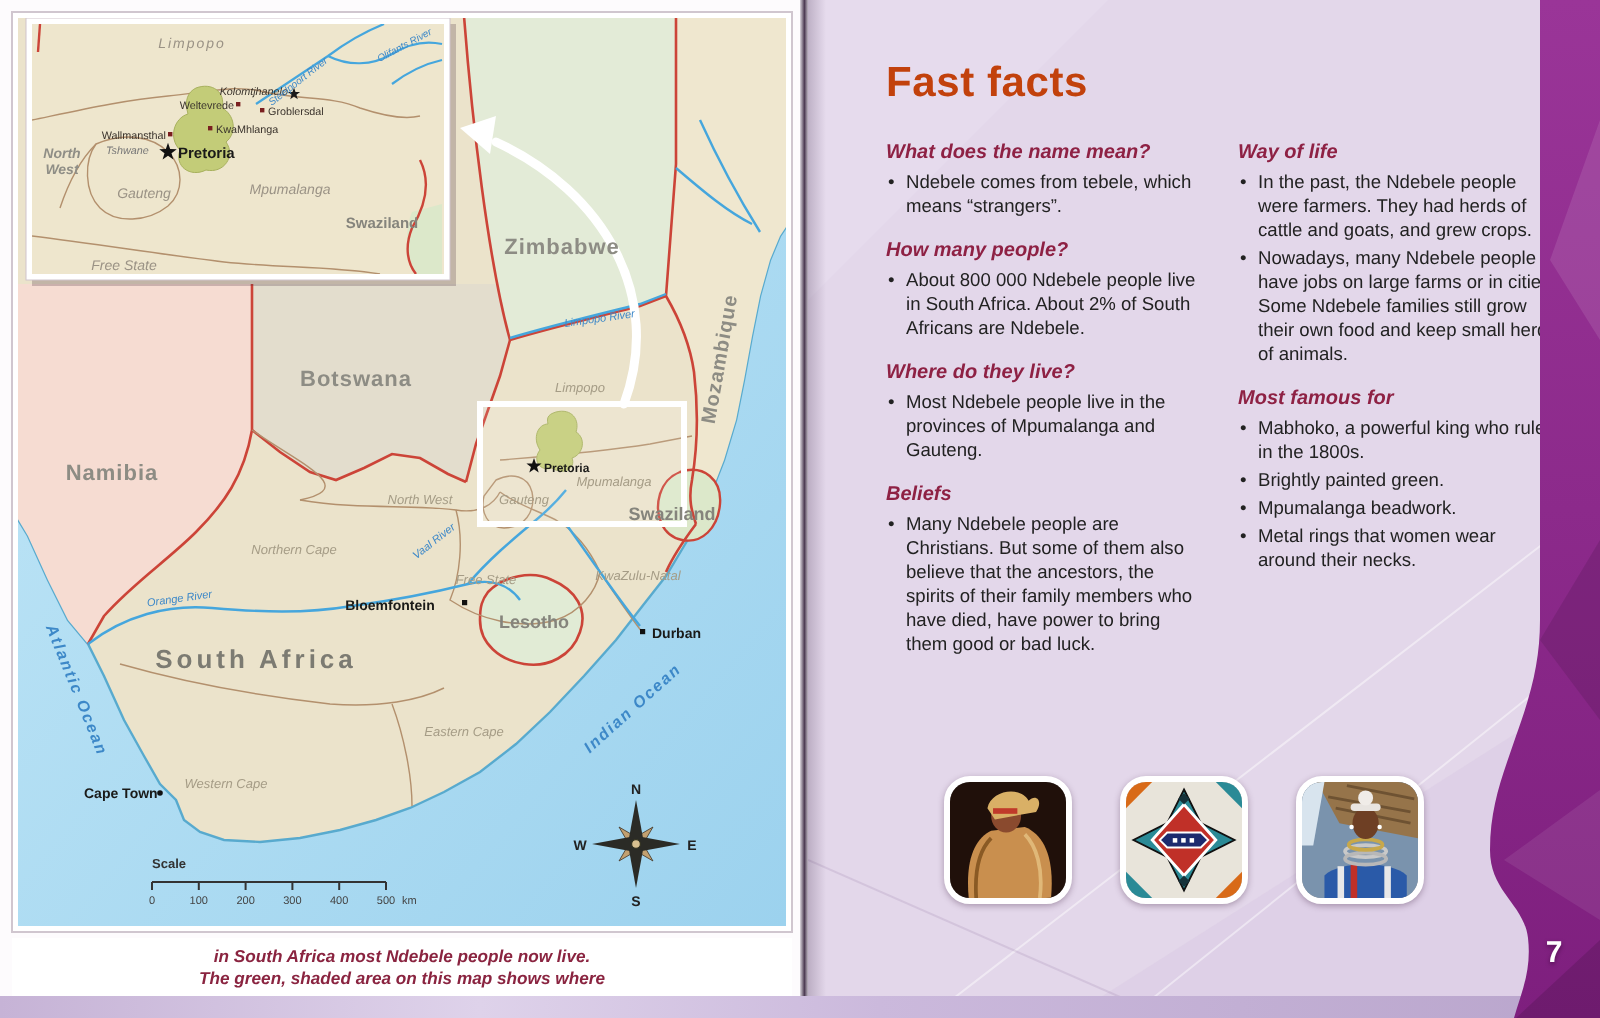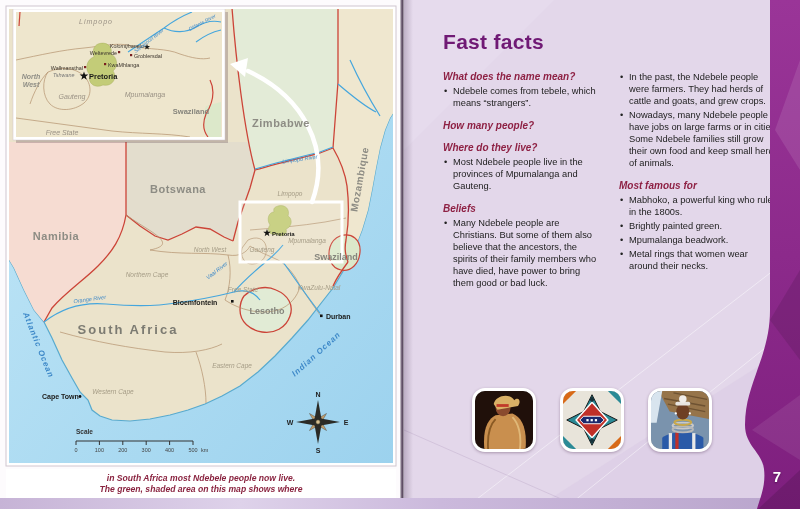--- a/index.html
+++ b/index.html
@@ -35,21 +35,21 @@
   .gutter{position:absolute;left:400px;top:0;width:4px;height:509px;z-index:4;
           background:linear-gradient(90deg,rgba(70,50,80,.18),#4c3a52 55%,rgba(70,50,80,.35));}
 
   
   .right-page{position:absolute;left:404px;top:0;width:396px;height:509px;background:#e3d7ea;overflow:hidden;}
   .right-page::before{content:"";position:absolute;left:0;top:0;width:9px;height:100%;
           background:linear-gradient(90deg,rgba(70,50,80,.25),transparent);z-index:3;}
   .bg-pattern{position:absolute;left:0;top:0;z-index:0;}
 
   .fastfacts{position:absolute;left:39px;top:30px;width:336px;z-index:2;}
-  .ff-title{font-size:21px;font-weight:bold;color:#701a75;margin:0 0 17px 0;letter-spacing:.3px;}
+  .ff-title{font-size:21px;font-weight:bold;color:#c2410c;margin:0 0 17px 0;letter-spacing:.3px;}
   .ff-cols{display:flex;gap:16px;}
   .ff-col{width:162px;}
   .ff-sec{margin-bottom:11px;}
   .ff-h{font-size:10px;font-weight:bold;font-style:italic;color:#8e2144;margin:0 0 3px 0;}
   .ff-list{margin:0;padding:0;list-style:none;}
   .ff-list li{position:relative;padding-left:10px;font-size:9.3px;line-height:12px;color:#222;margin-bottom:2px;}
   .ff-list li::before{content:"\2022";position:absolute;left:1px;top:0;color:#222;}
 
   .photo{position:absolute;top:388px;width:64px;height:64px;border:3px solid #fff;border-radius:13px;
          box-sizing:border-box;overflow:hidden;box-shadow:0 1px 3px rgba(60,30,60,.35);z-index:2;background:#999;}
@@ -284,36 +284,40 @@
     <div class="ff-cols">
       <div class="ff-col">
         <section class="ff-sec">
           <h2 class="ff-h">What does the name mean?</h2>
           <ul class="ff-list">
             <li>Ndebele comes from tebele, which means “strangers”.</li>
           </ul>
         </section>
         <section class="ff-sec">
           <h2 class="ff-h">How many people?</h2>
+          <ul class="ff-list">
+            <li>About 800 000 Ndebele people live in South Africa.  About 2% of South Africans are Ndebele.</li>
+          </ul>
         </section>
         <section class="ff-sec">
           <h2 class="ff-h">Where do they live?</h2>
           <ul class="ff-list">
             <li>Most Ndebele people live in the provinces of Mpumalanga and Gauteng.</li>
           </ul>
         </section>
         <section class="ff-sec">
           <h2 class="ff-h">Beliefs</h2>
           <ul class="ff-list">
             <li>Many Ndebele people are Christians.  But some of them also believe that the ancestors, the spirits of their family members who have died, have power to bring them good or bad luck.</li>
           </ul>
         </section>
       </div>
       <div class="ff-col">
         <section class="ff-sec">
+          <h2 class="ff-h">Way of life</h2>
           <ul class="ff-list">
             <li>In the past, the Ndebele people were farmers.  They had herds of cattle and goats, and grew crops.</li>
             <li>Nowadays, many Ndebele people have jobs on large farms or in cities.  Some Ndebele families still grow their own food and keep small herds of animals.</li>
           </ul>
         </section>
         <section class="ff-sec">
           <h2 class="ff-h">Most famous for</h2>
           <ul class="ff-list">
             <li>Mabhoko, a powerful king who ruled in the 1800s.</li>
             <li>Brightly painted green.</li>

